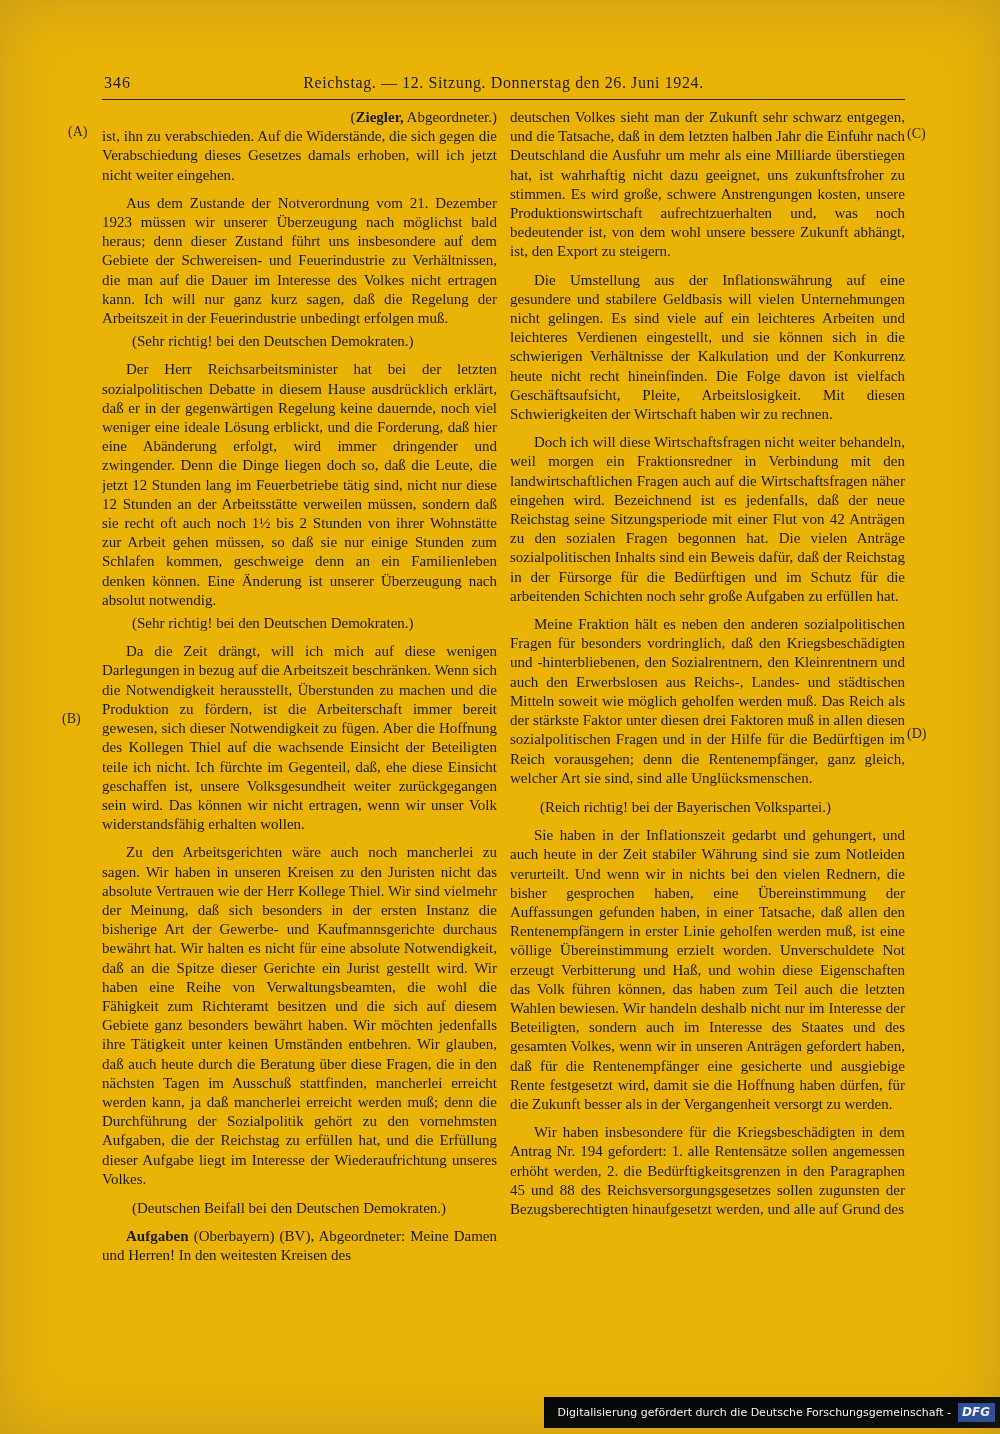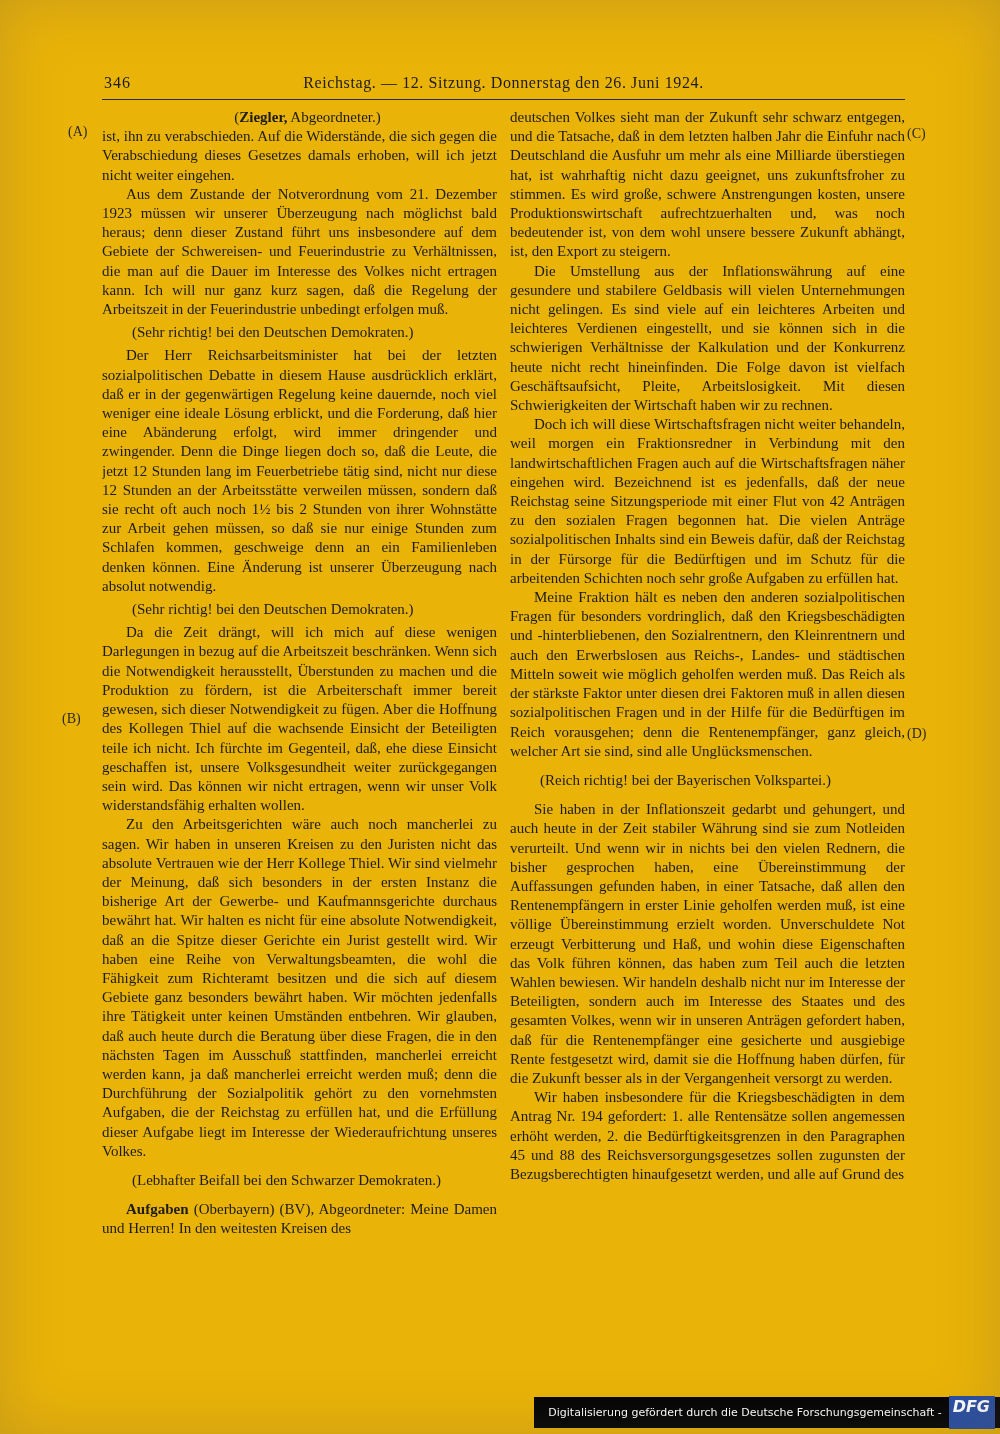--- a/index.html
+++ b/index.html
@@ -39,22 +39,22 @@
   }
   .column {
     width: 395px;
     font-size: 15px;
     line-height: 19.2px;
     text-align: justify;
     hyphens: auto;
     -webkit-hyphens: auto;
   }
   .column p { margin: 0; }
-  p.body.indent { text-indent: 24px; }
-  p.speaker-note { text-indent: 16px; text-align: center; }
+  p.body.indent { text-indent: 24px; margin-top: 9px; }
+  p.speaker-note { text-indent: 16px; text-align: right; }
   p.stage { text-indent: 30px; text-align: left; margin: 4px 0 4px 0; }
   p.spaced { margin-top: 10px; }
   .bold { font-weight: bold; }
 
   .margin-mark {
     position: absolute;
     font-size: 14px;
     color: #2a2925;
   }
   .mark-a { left: 68px;  top: 124px; }
@@ -76,23 +76,23 @@
     font-family: "DejaVu Sans", "Liberation Sans", sans-serif;
     font-size: 11px;
     white-space: nowrap;
   }
   .dfg-logo {
     background: #2a4fa2;
     color: #ffffff;
     font-family: "DejaVu Sans", "Liberation Sans", sans-serif;
     font-weight: bold;
     font-style: italic;
-    font-size: 16px;
+    font-size: 12px;
     line-height: 1;
-    padding: 3px 5px 14px 4px;
+    padding: 3px 5px 4px 4px;
   }
 </style>
 </head>
 <body>
 
 <div class="page">
 
   <div class="header">
     <span class="page-number">346</span>
     <span class="header-title">Reichstag. — 12. Sitzung. Donnerstag den 26. Juni 1924.</span>
@@ -106,21 +106,21 @@
   <div class="columns">
     <div class="column">
         <p class="speaker-note"><span>(</span><span class="bold">Ziegler,</span><span> Abgeordneter.)</span></p>
         <p class="body"><span>ist, ihn zu verabschieden. Auf die Widerstände, die sich gegen die Verabschiedung dieses Gesetzes damals erhoben, will ich jetzt nicht weiter eingehen.</span></p>
         <p class="body indent"><span>Aus dem Zustande der Notverordnung vom 21. Dezember 1923 müssen wir unserer Überzeugung nach möglichst bald heraus; denn dieser Zustand führt uns insbesondere auf dem Gebiete der Schwereisen- und Feuerindustrie zu Verhältnissen, die man auf die Dauer im Interesse des Volkes nicht ertragen kann. Ich will nur ganz kurz sagen, daß die Regelung der Arbeitszeit in der Feuerindustrie unbedingt erfolgen muß.</span></p>
         <p class="stage"><span>(Sehr richtig! bei den Deutschen Demokraten.)</span></p>
         <p class="body indent"><span>Der Herr Reichsarbeitsminister hat bei der letzten sozialpolitischen Debatte in diesem Hause ausdrücklich erklärt, daß er in der gegenwärtigen Regelung keine dauernde, noch viel weniger eine ideale Lösung erblickt, und die Forderung, daß hier eine Abänderung erfolgt, wird immer dringender und zwingender. Denn die Dinge liegen doch so, daß die Leute, die jetzt 12 Stunden lang im Feuerbetriebe tätig sind, nicht nur diese 12 Stunden an der Arbeitsstätte verweilen müssen, sondern daß sie recht oft auch noch 1½ bis 2 Stunden von ihrer Wohnstätte zur Arbeit gehen müssen, so daß sie nur einige Stunden zum Schlafen kommen, geschweige denn an ein Familienleben denken können. Eine Änderung ist unserer Überzeugung nach absolut notwendig.</span></p>
         <p class="stage"><span>(Sehr richtig! bei den Deutschen Demokraten.)</span></p>
         <p class="body indent"><span>Da die Zeit drängt, will ich mich auf diese wenigen Darlegungen in bezug auf die Arbeitszeit beschränken. Wenn sich die Notwendigkeit herausstellt, Überstunden zu machen und die Produktion zu fördern, ist die Arbeiterschaft immer bereit gewesen, sich dieser Notwendigkeit zu fügen. Aber die Hoffnung des Kollegen Thiel auf die wachsende Einsicht der Beteiligten teile ich nicht. Ich fürchte im Gegenteil, daß, ehe diese Einsicht geschaffen ist, unsere Volksgesundheit weiter zurückgegangen sein wird. Das können wir nicht ertragen, wenn wir unser Volk widerstandsfähig erhalten wollen.</span></p>
         <p class="body indent"><span>Zu den Arbeitsgerichten wäre auch noch mancherlei zu sagen. Wir haben in unseren Kreisen zu den Juristen nicht das absolute Vertrauen wie der Herr Kollege Thiel. Wir sind vielmehr der Meinung, daß sich besonders in der ersten Instanz die bisherige Art der Gewerbe- und Kaufmannsgerichte durchaus bewährt hat. Wir halten es nicht für eine absolute Notwendigkeit, daß an die Spitze dieser Gerichte ein Jurist gestellt wird. Wir haben eine Reihe von Verwaltungsbeamten, die wohl die Fähigkeit zum Richteramt besitzen und die sich auf diesem Gebiete ganz besonders bewährt haben. Wir möchten jedenfalls ihre Tätigkeit unter keinen Umständen entbehren. Wir glauben, daß auch heute durch die Beratung über diese Fragen, die in den nächsten Tagen im Ausschuß stattfinden, mancherlei erreicht werden kann, ja daß mancherlei erreicht werden muß; denn die Durchführung der Sozialpolitik gehört zu den vornehmsten Aufgaben, die der Reichstag zu erfüllen hat, und die Erfüllung dieser Aufgabe liegt im Interesse der Wiederaufrichtung unseres Volkes.</span></p>
-        <p class="stage spaced"><span>(Lebhafter Beifall bei den Schwarzer Demokraten.)</span></p>
+        <p class="stage spaced"><span>(Deutschen Beifall bei den Deutschen Demokraten.)</span></p>
         <p class="body indent spaced"><span class="bold">Aufgaben</span><span> (Oberbayern) (BV), Abgeordneter: Meine Damen und Herren! In den weitesten Kreisen des</span></p>
       </div>
     <div class="column">
         <p class="body"><span>deutschen Volkes sieht man der Zukunft sehr schwarz entgegen, und die Tatsache, daß in dem letzten halben Jahr die Einfuhr nach Deutschland die Ausfuhr um mehr als eine Milliarde überstiegen hat, ist wahrhaftig nicht dazu geeignet, uns zukunftsfroher zu stimmen. Es wird große, schwere Anstrengungen kosten, unsere Produktionswirtschaft aufrechtzuerhalten und, was noch bedeutender ist, von dem wohl unsere bessere Zukunft abhängt, ist, den Export zu steigern.</span></p>
         <p class="body indent"><span>Die Umstellung aus der Inflationswährung auf eine gesundere und stabilere Geldbasis will vielen Unternehmungen nicht gelingen. Es sind viele auf ein leichteres Arbeiten und leichteres Verdienen eingestellt, und sie können sich in die schwierigen Verhältnisse der Kalkulation und der Konkurrenz heute nicht recht hineinfinden. Die Folge davon ist vielfach Geschäftsaufsicht, Pleite, Arbeitslosigkeit. Mit diesen Schwierigkeiten der Wirtschaft haben wir zu rechnen.</span></p>
         <p class="body indent"><span>Doch ich will diese Wirtschaftsfragen nicht weiter behandeln, weil morgen ein Fraktionsredner in Verbindung mit den landwirtschaftlichen Fragen auch auf die Wirtschaftsfragen näher eingehen wird. Bezeichnend ist es jedenfalls, daß der neue Reichstag seine Sitzungsperiode mit einer Flut von 42 Anträgen zu den sozialen Fragen begonnen hat. Die vielen Anträge sozialpolitischen Inhalts sind ein Beweis dafür, daß der Reichstag in der Fürsorge für die Bedürftigen und im Schutz für die arbeitenden Schichten noch sehr große Aufgaben zu erfüllen hat.</span></p>
         <p class="body indent"><span>Meine Fraktion hält es neben den anderen sozialpolitischen Fragen für besonders vordringlich, daß den Kriegsbeschädigten und -hinterbliebenen, den Sozialrentnern, den Kleinrentnern und auch den Erwerbslosen aus Reichs-, Landes- und städtischen Mitteln soweit wie möglich geholfen werden muß. Das Reich als der stärkste Faktor unter diesen drei Faktoren muß in allen diesen sozialpolitischen Fragen und in der Hilfe für die Bedürftigen im Reich vorausgehen; denn die Rentenempfänger, ganz gleich, welcher Art sie sind, sind alle Unglücksmenschen.</span></p>
         <p class="stage spaced"><span>(Reich richtig! bei der Bayerischen Volkspartei.)</span></p>
         <p class="body indent spaced"><span>Sie haben in der Inflationszeit gedarbt und gehungert, und auch heute in der Zeit stabiler Währung sind sie zum Notleiden verurteilt. Und wenn wir in nichts bei den vielen Rednern, die bisher gesprochen haben, eine Übereinstimmung der Auffassungen gefunden haben, in einer Tatsache, daß allen den Rentenempfängern in erster Linie geholfen werden muß, ist eine völlige Übereinstimmung erzielt worden. Unverschuldete Not erzeugt Verbitterung und Haß, und wohin diese Eigenschaften das Volk führen können, das haben zum Teil auch die letzten Wahlen bewiesen. Wir handeln deshalb nicht nur im Interesse der Beteiligten, sondern auch im Interesse des Staates und des gesamten Volkes, wenn wir in unseren Anträgen gefordert haben, daß für die Rentenempfänger eine gesicherte und ausgiebige Rente festgesetzt wird, damit sie die Hoffnung haben dürfen, für die Zukunft besser als in der Vergangenheit versorgt zu werden.</span></p>
         <p class="body indent"><span>Wir haben insbesondere für die Kriegsbeschädigten in dem Antrag Nr. 194 gefordert: 1. alle Rentensätze sollen angemessen erhöht werden, 2. die Bedürftigkeitsgrenzen in den Paragraphen 45 und 88 des Reichsversorgungsgesetzes sollen zugunsten der Bezugsberechtigten hinaufgesetzt werden, und alle auf Grund des</span></p>

